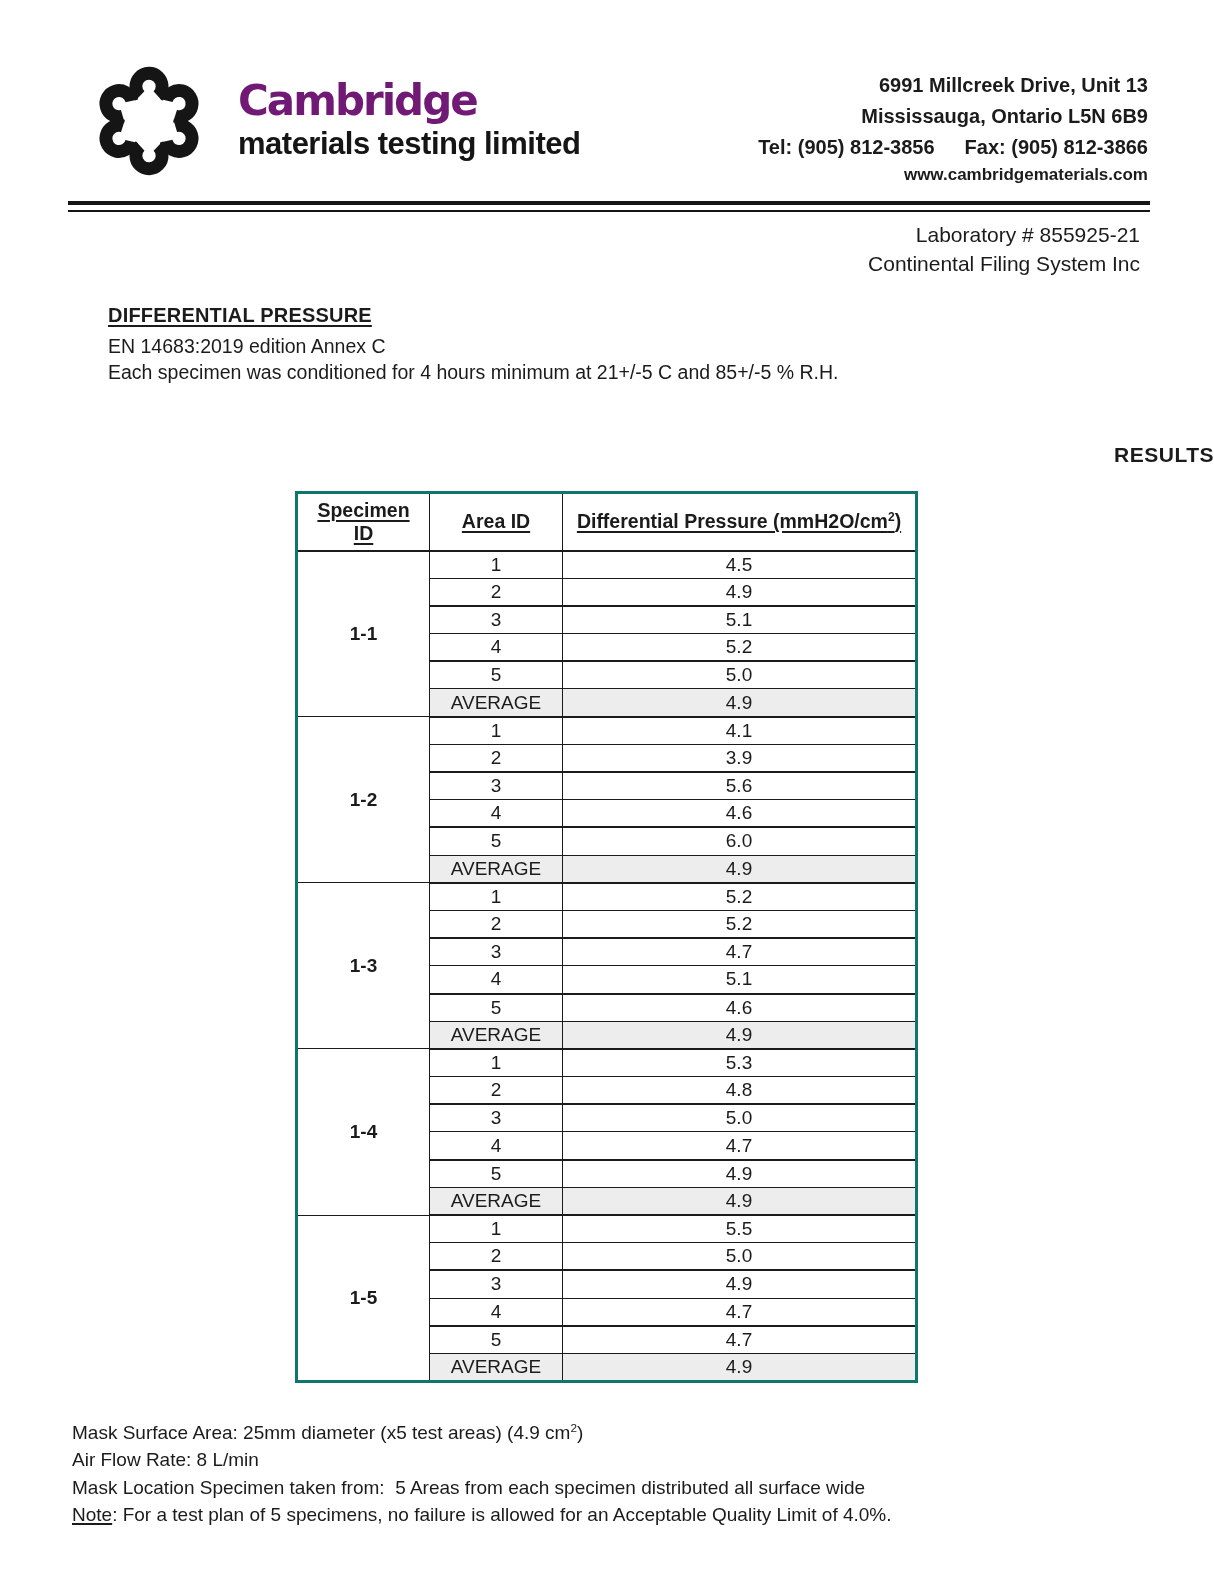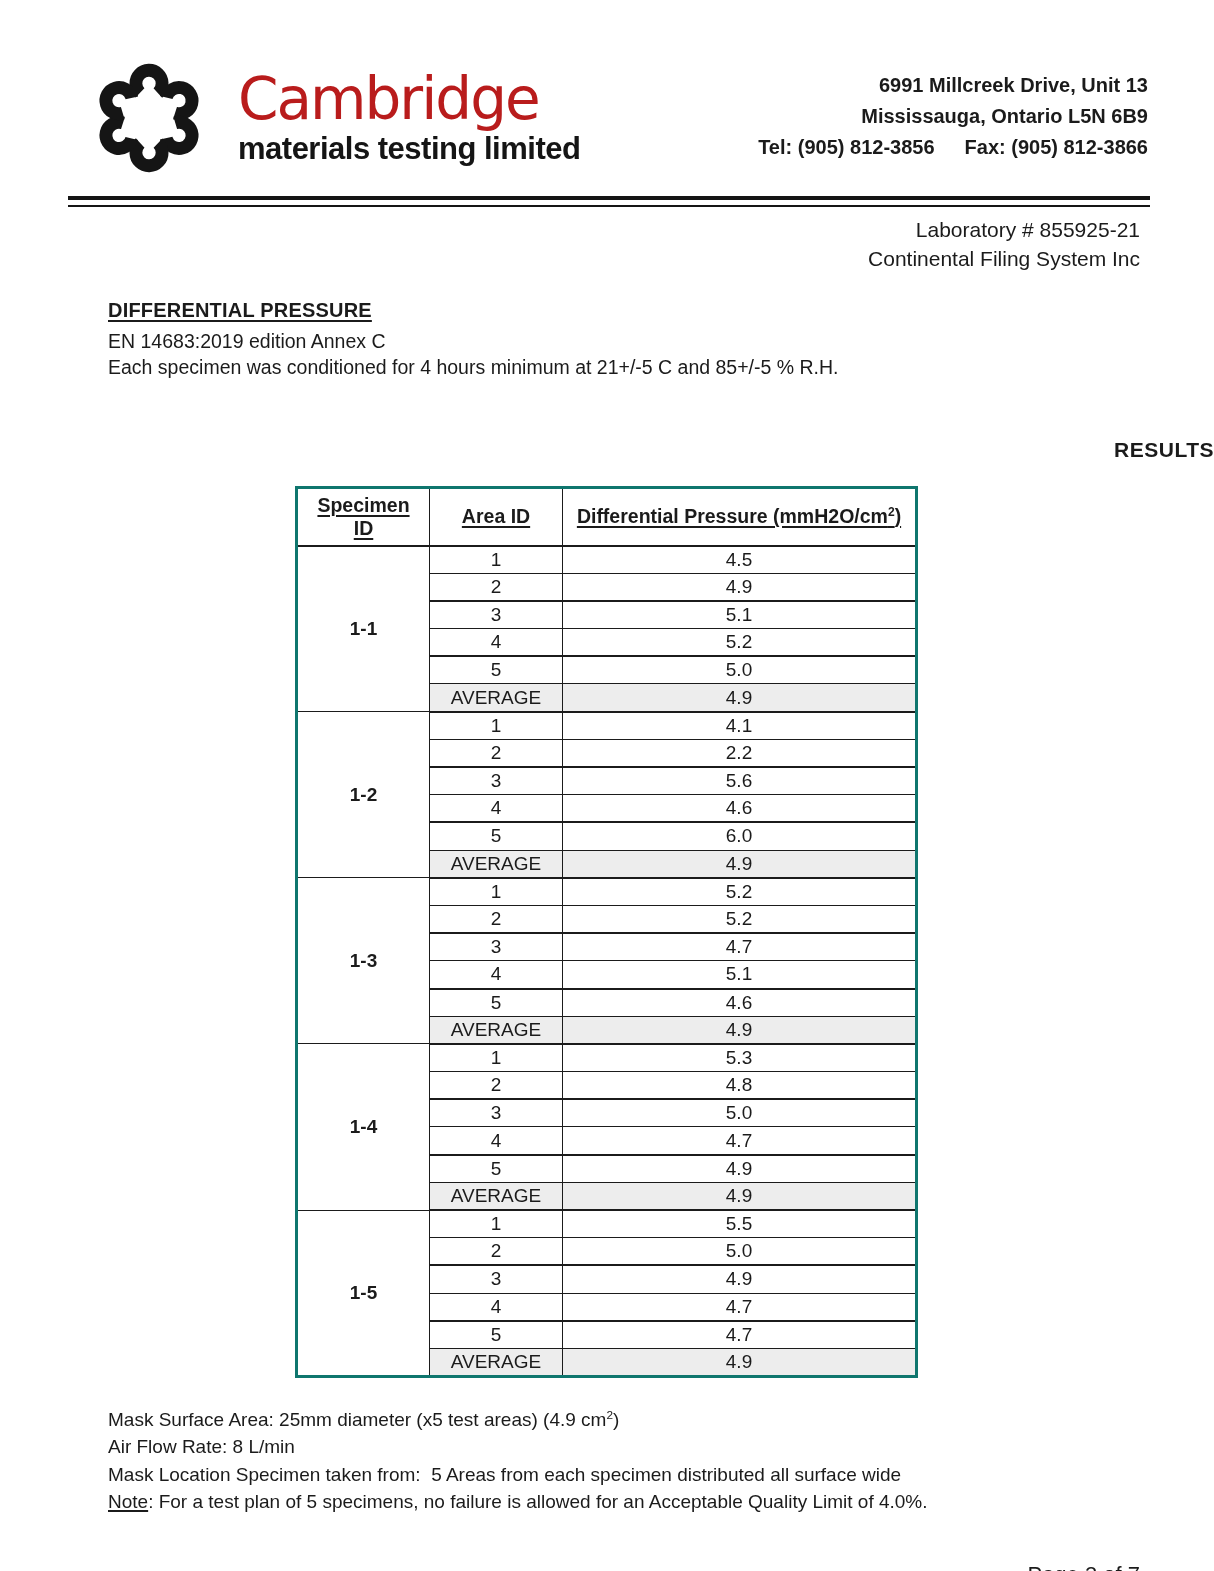--- a/index.html
+++ b/index.html
@@ -12,21 +12,21 @@
     overflow:hidden;
   }
   .page { width:1214px; height:1571px; background:#fff; }
 
   
   .masthead { display:flex; justify-content:space-between; padding:54px 66px 0 86px; }
   .brand { display:flex; align-items:center; gap:26px; }
   .logo-svg { width:126px; height:128px; flex:0 0 auto; }
   .brand-name {
     font-family:"DejaVu Sans", sans-serif;
-    font-weight:normal; font-size:58px; letter-spacing:-2px; line-height:1.05; color:#b91c1c;
+    font-weight:bold; font-size:42px; letter-spacing:-2px; line-height:1.05; color:#701a75;
   }
   .brand-tagline {
     font-family:Liberation Sans, sans-serif;
     font-weight:600; font-size:31px; letter-spacing:-0.5px; margin-top:2px; color:#151515;
   }
   .contact { text-align:right; font-weight:bold; font-size:20px; line-height:31px; padding-top:16px; white-space:nowrap;margin-left:8px; }
   .contact .telfax span { display:inline-block; }
   .contact .telfax .gap { width:30px; }
   .contact .site { font-size:17px; line-height:24px; }
 
@@ -68,21 +68,21 @@
     text-decoration:underline; text-decoration-thickness:2px; text-underline-offset:3px;
   }
   table.results tbody td { height:27.7px; }
   table.results td.spec-cell { font-weight:bold; background:#fff; }
   table.results tr.avg-row td:not(.spec-cell) { background:var(--avg-bg, #ededed); }
   table.results tr.avg-row td { border-bottom:2.6px solid #1b1b1b; }
   table.results tr.thick-after td:not(.spec-cell) { border-bottom:2.4px solid #1b1b1b; }
   sup { font-size:0.62em; vertical-align:super; line-height:0; }
 
   
-  .notes { padding-left:108px; margin-top:28px; font-size:19px; line-height:27.5px; }
+  .notes { padding-left:72px; margin-top:36px; font-size:19px; line-height:27.5px; }
   .note-label { text-decoration:underline; text-decoration-thickness:1.5px; text-underline-offset:2px; }
 
   
   .page-num { text-align:right; padding-right:74px; margin-top:46px; font-size:22px; }
 </style>
 </head>
 <body>
 
 <div class="page">
 
@@ -102,20 +102,21 @@
         <div class="brand-name">Cambridge</div>
         <div class="brand-tagline">materials testing limited</div>
       </div>
     </div>
     <div class="contact">
       <div>6991 Millcreek Drive, Unit 13</div>
       <div>Mississauga, Ontario L5N 6B9</div>
       <div class="telfax">
         <span>Tel: (905) 812-3856</span><span class="gap"></span><span>Fax: (905) 812-3866</span>
       </div>
+      <div class="site">www.cambridgematerials.com</div>
     </div>
   </div>
 
   <div class="double-rule">
     <div class="thick"></div>
     <div class="thin"></div>
   </div>
 
   <div class="lab-block">
     <div>Laboratory # 855925-21</div>
@@ -176,21 +177,21 @@
           <td>AVERAGE</td>
           <td>4.9</td>
         </tr>
         <tr>
           <td class="spec-cell" rowspan="6">1-2</td>
           <td>1</td>
           <td>4.1</td>
         </tr>
         <tr class="thick-after">
           <td>2</td>
-          <td>2.2</td>
+          <td>3.9</td>
         </tr>
         <tr>
           <td>3</td>
           <td>5.6</td>
         </tr>
         <tr class="thick-after">
           <td>4</td>
           <td>4.6</td>
         </tr>
         <tr>

